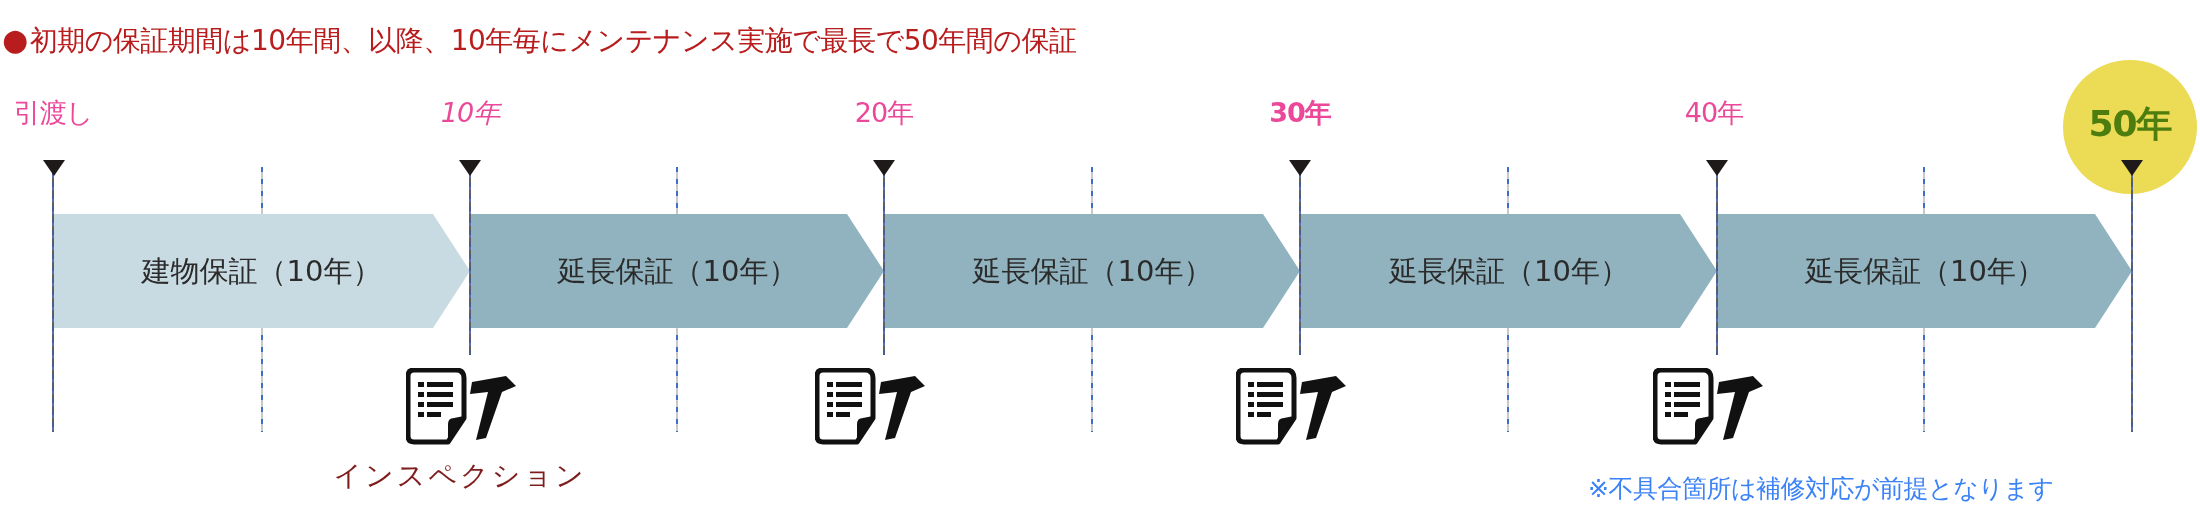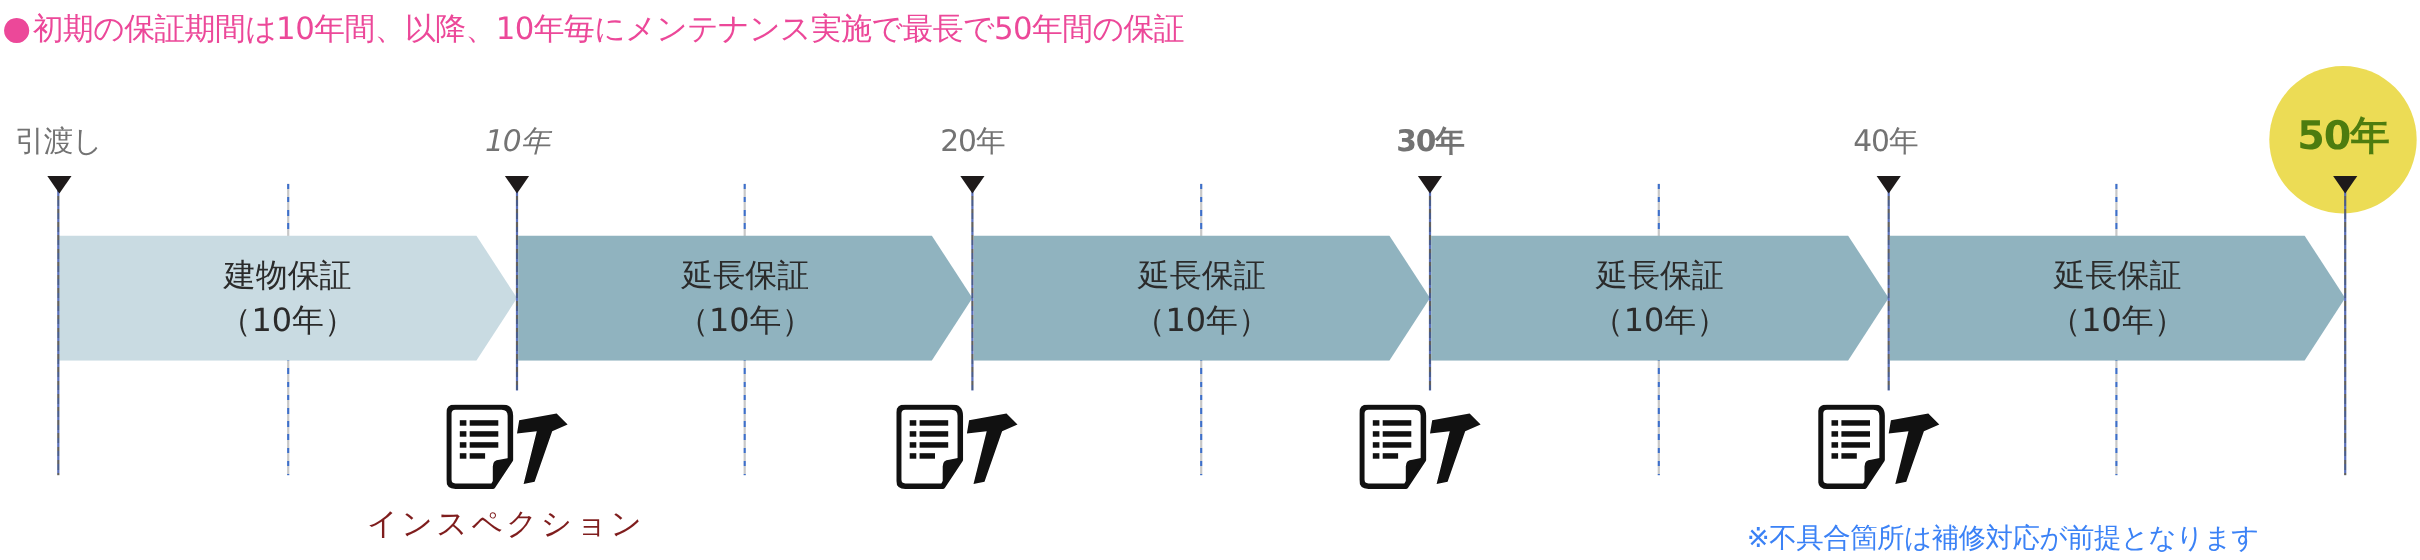--- a/index.html
+++ b/index.html
@@ -1,33 +1,33 @@
 <!DOCTYPE html>
 <html><head>
   <meta charset="utf-8">
   <style>
     html, body { margin: 0; padding: 0; background: #ffffff; }
     body { width: 2200px; height: 509px; position: relative; overflow: hidden;
            font-family: "DejaVu Sans", "Liberation Sans", sans-serif; color: #2b2b2b; }
-    .title { position: absolute; left: 2px; top: 6px; font-size: 28px; line-height: 40px;
-             color: #ec4899; white-space: nowrap; letter-spacing: -0.5px; }
+    .title { position: absolute; left: 2px; top: 20px; font-size: 28px; line-height: 40px;
+             color: #b91c1c; white-space: nowrap; letter-spacing: -0.5px; }
     .title .bullet { font-size: 30px; margin-right: 2px; }
-    .ms-label { position: absolute; top: 112px; font-size: 27px; line-height: 34px;
-                white-space: nowrap; transform: translateX(-50%); color: #737373; letter-spacing: -1px; text-align: right; }
+    .ms-label { position: absolute; top: 96px; font-size: 27px; line-height: 34px;
+                white-space: nowrap; transform: translateX(-50%); color: #ec4899; letter-spacing: -1px; text-align: right; }
     .tri { position: absolute; top: 160px; width: 0; height: 0;
            border-left: 11px solid transparent; border-right: 11px solid transparent;
            border-top: 16px solid #1e1a1a; transform: translateX(-50%); }
     .vline { position: absolute; width: 2px; transform: translateX(-50%);
              background: repeating-linear-gradient(to bottom, #4a5d8a 0 5px, #5a6fb8 5px 8px, #606060 8px 12px); }
     .vdash { position: absolute; width: 2px; transform: translateX(-50%);
              background: repeating-linear-gradient(to bottom, #3e6fc8 0 5px, #c8c8c8 5px 12px); }
     .bar { position: absolute; top: 214px; height: 114px; }
     .bar .shape { position: absolute; left: 0; top: 0; width: 100%; height: 100%; }
     .bar .text { position: absolute; left: 0; top: 0; width: 100%; height: 100%;
-                 display: flex; flex-direction: column; align-items: center; justify-content: center;
+                 display: flex; align-items: center; justify-content: center;
                  font-size: 29px; line-height: 41px; color: #2b2b2b; }
     .circle { position: absolute; left: 2063px; top: 60px; width: 134px; height: 134px;
               border-radius: 50%; background: #ecdc55; }
     .circle-label { position: absolute; left: 2130px; top: 104px; transform: translateX(-50%);
                     font-size: 36px; font-weight: bold; color: #4d7c0f; line-height: 40px;
                     white-space: nowrap; letter-spacing: -1px; }
     .icon { position: absolute; top: 368px; width: 112px; height: 78px; }
     .inspection { position: absolute; left: 460px; top: 458px; transform: translateX(-50%);
                   font-size: 28px; line-height: 36px; letter-spacing: 3px; white-space: nowrap; color: #7f1d1d; }
     .note { position: absolute; left: 1588px; top: 472px; font-size: 25px; line-height: 34px;

